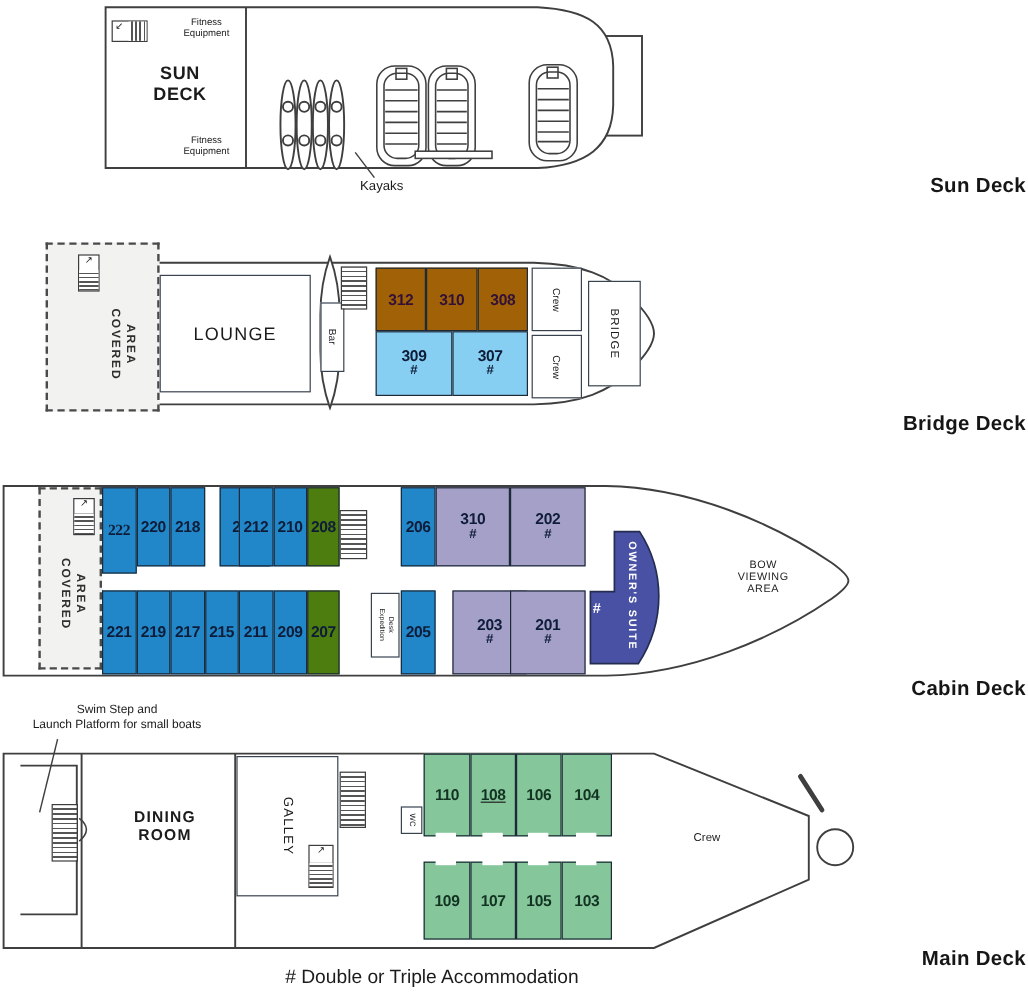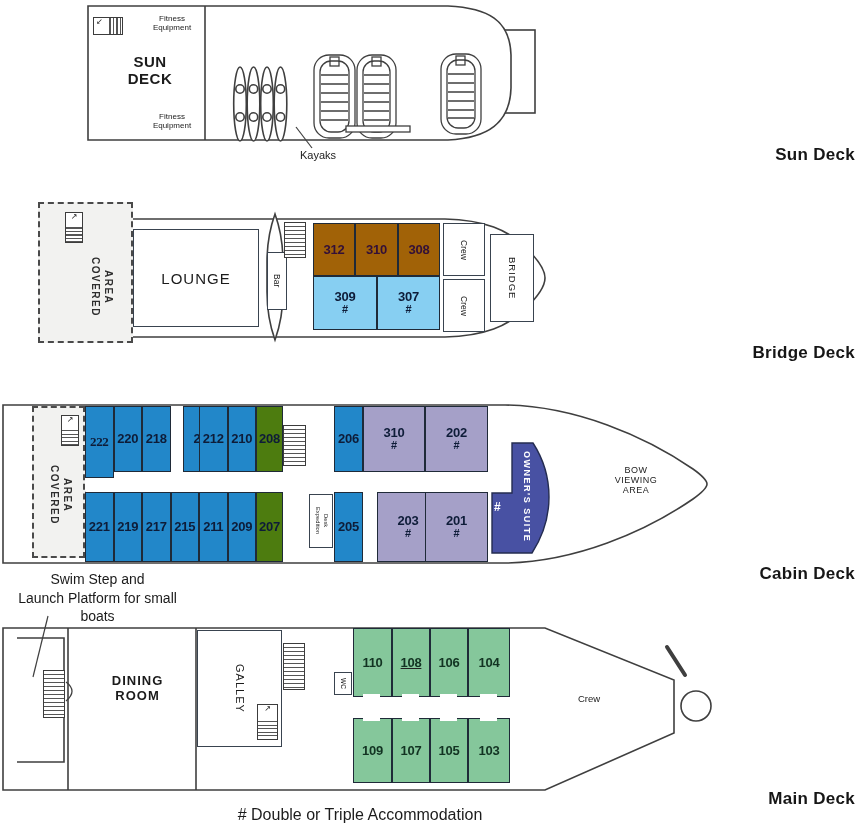--- a/index.html
+++ b/index.html
@@ -266,21 +266,21 @@
 
   <div class="owners ctr vrl" style="left:514px;top:446px;width:26px;height:102px;font-size:9px;font-weight:700;letter-spacing:1.5px;">
       <span>OWNER'S SUITE</span>
     </div>
   <div class="owners" style="left:494px;top:500px;font-size:12px;font-weight:700;">#</div>
   <div class="abs ctr pre" style="left:600px;top:456px;width:72px;height:48px;font-size:9px;letter-spacing:.5px;color:#222;">BOW
 VIEWING
 AREA</div>
   <div class="deck-label" style="top:564px;">Cabin Deck</div>
 
-  <div class="abs ctr pre" style="left:0px;top:578px;width:195px;height:40px;font-size:14px;color:#1b1b1b;line-height:1.35;text-align:center;">Swim Step and
+  <div class="abs ctr pre" style="left:0px;top:578px;width:195px;height:40px;font-size:10px;color:#1b1b1b;line-height:1.35;text-align:center;">Swim Step and
 Launch Platform for small boats</div>
   <div class="stairs" style="left:43px;top:670px;width:22px;height:48px;"></div>
   <div class="abs ctr pre" style="left:90px;top:666px;width:95px;height:44px;font-size:13px;font-weight:700;letter-spacing:1px;color:#1b1b1b;">DINING
 ROOM</div>
   <div class="room ctr vrl" style="left:197px;top:630px;width:85px;height:117px;font-size:11px;letter-spacing:1px;color:#1b1b1b;">
       <span>GALLEY</span>
     </div>
   <div class="stairs" style="left:283px;top:643px;width:22px;height:47px;"></div>
   <div class="stairs-arr" style="left:257px;top:704px;width:21px;height:36px;">
     <span class="arr">↗</span>

